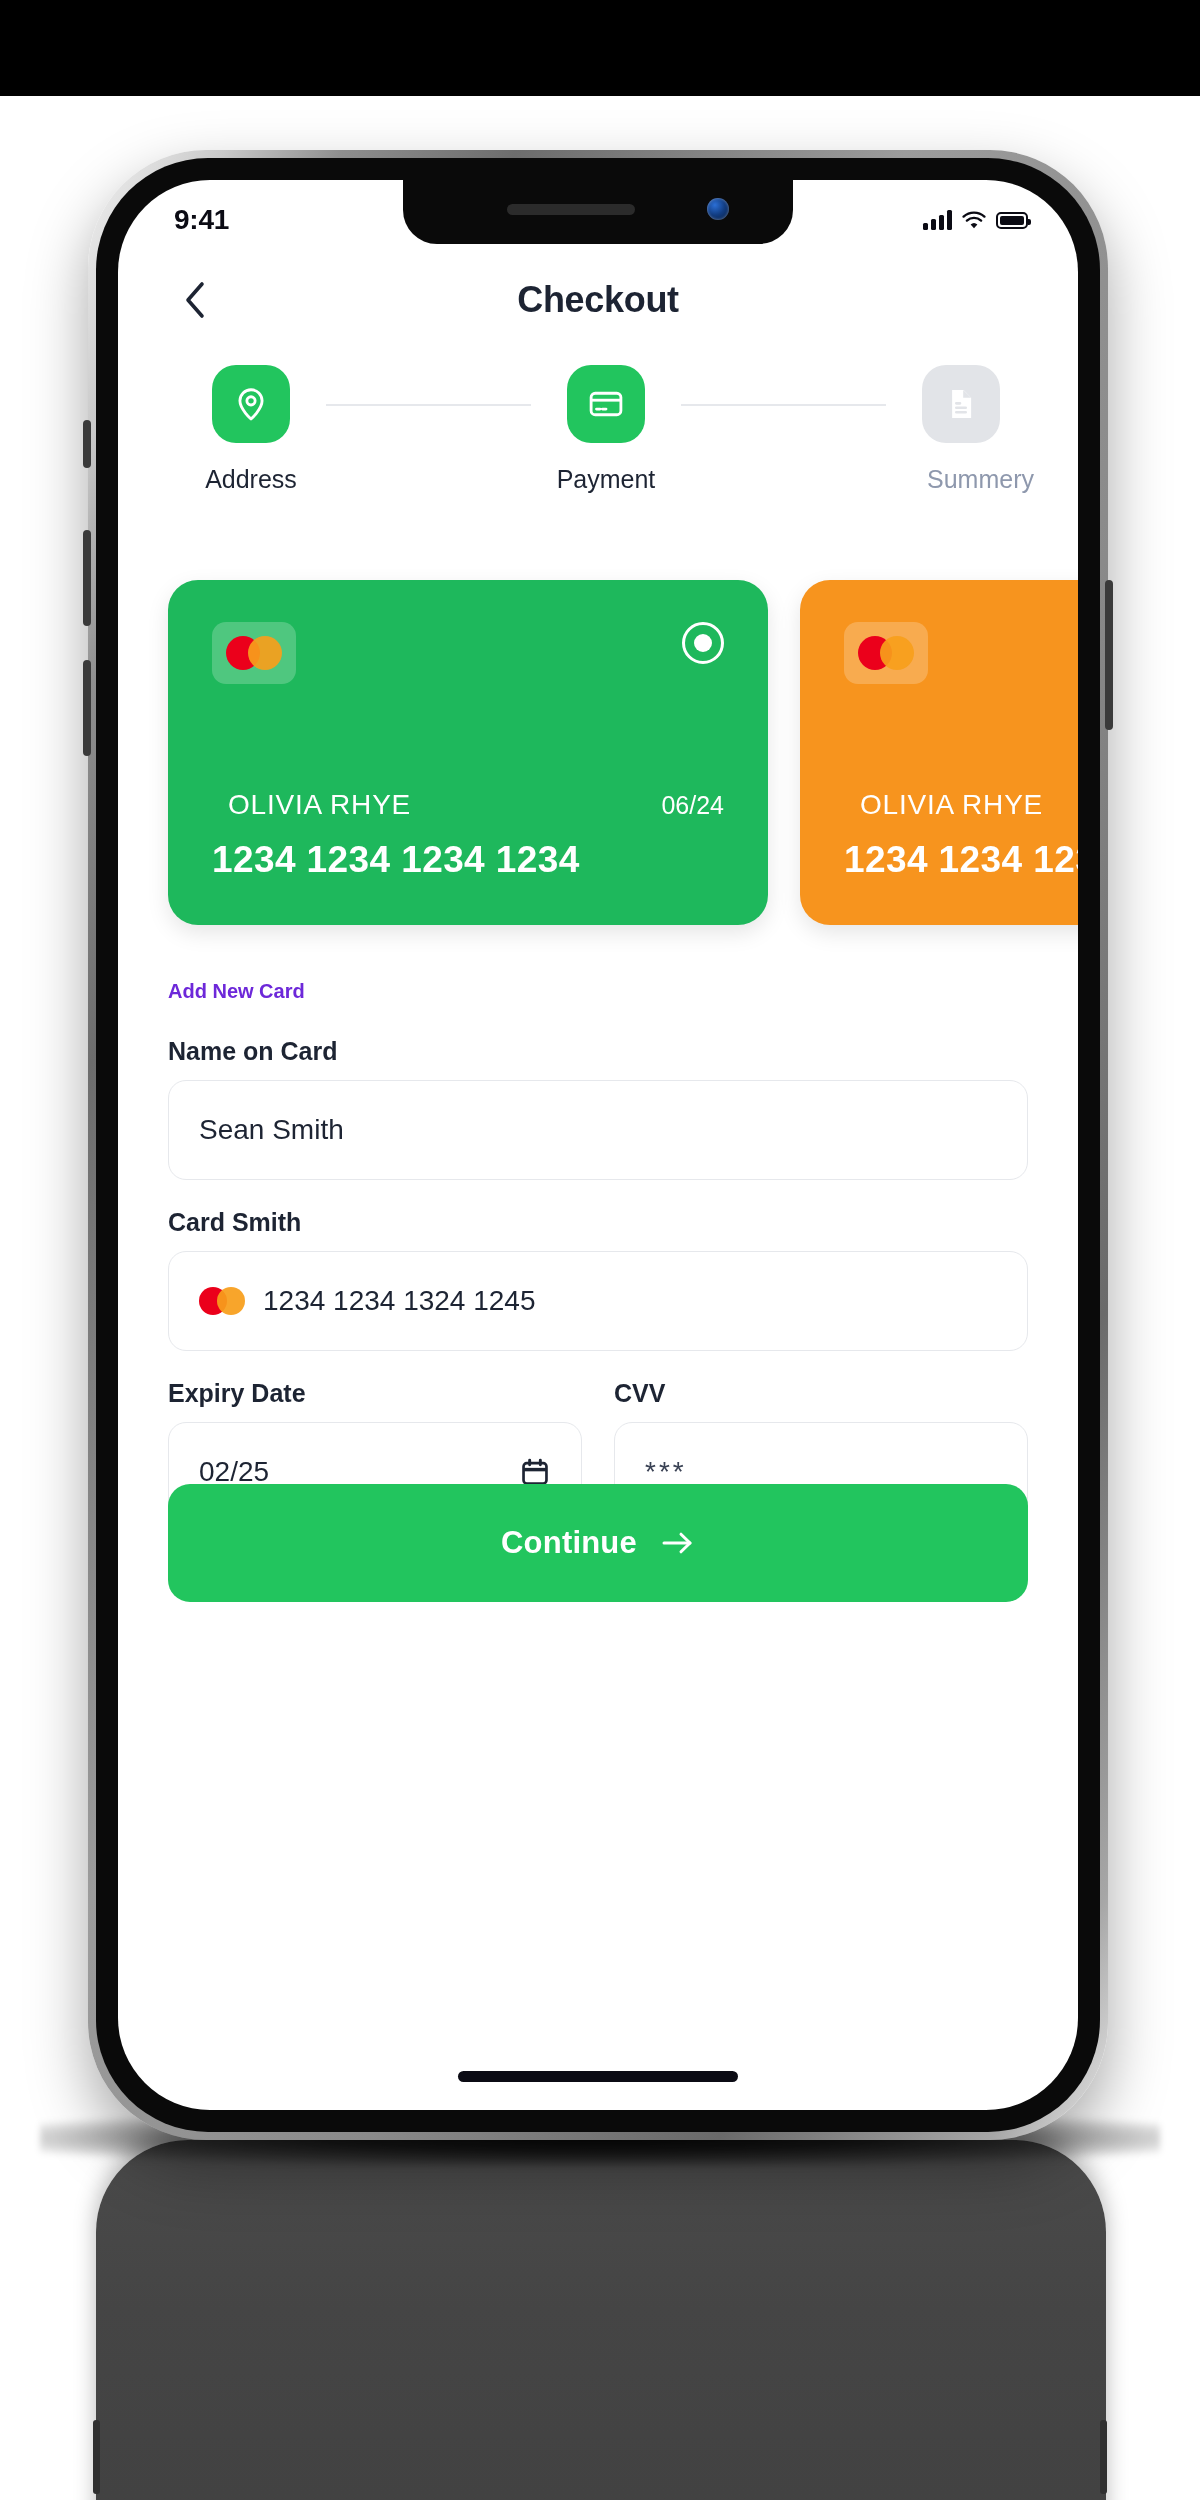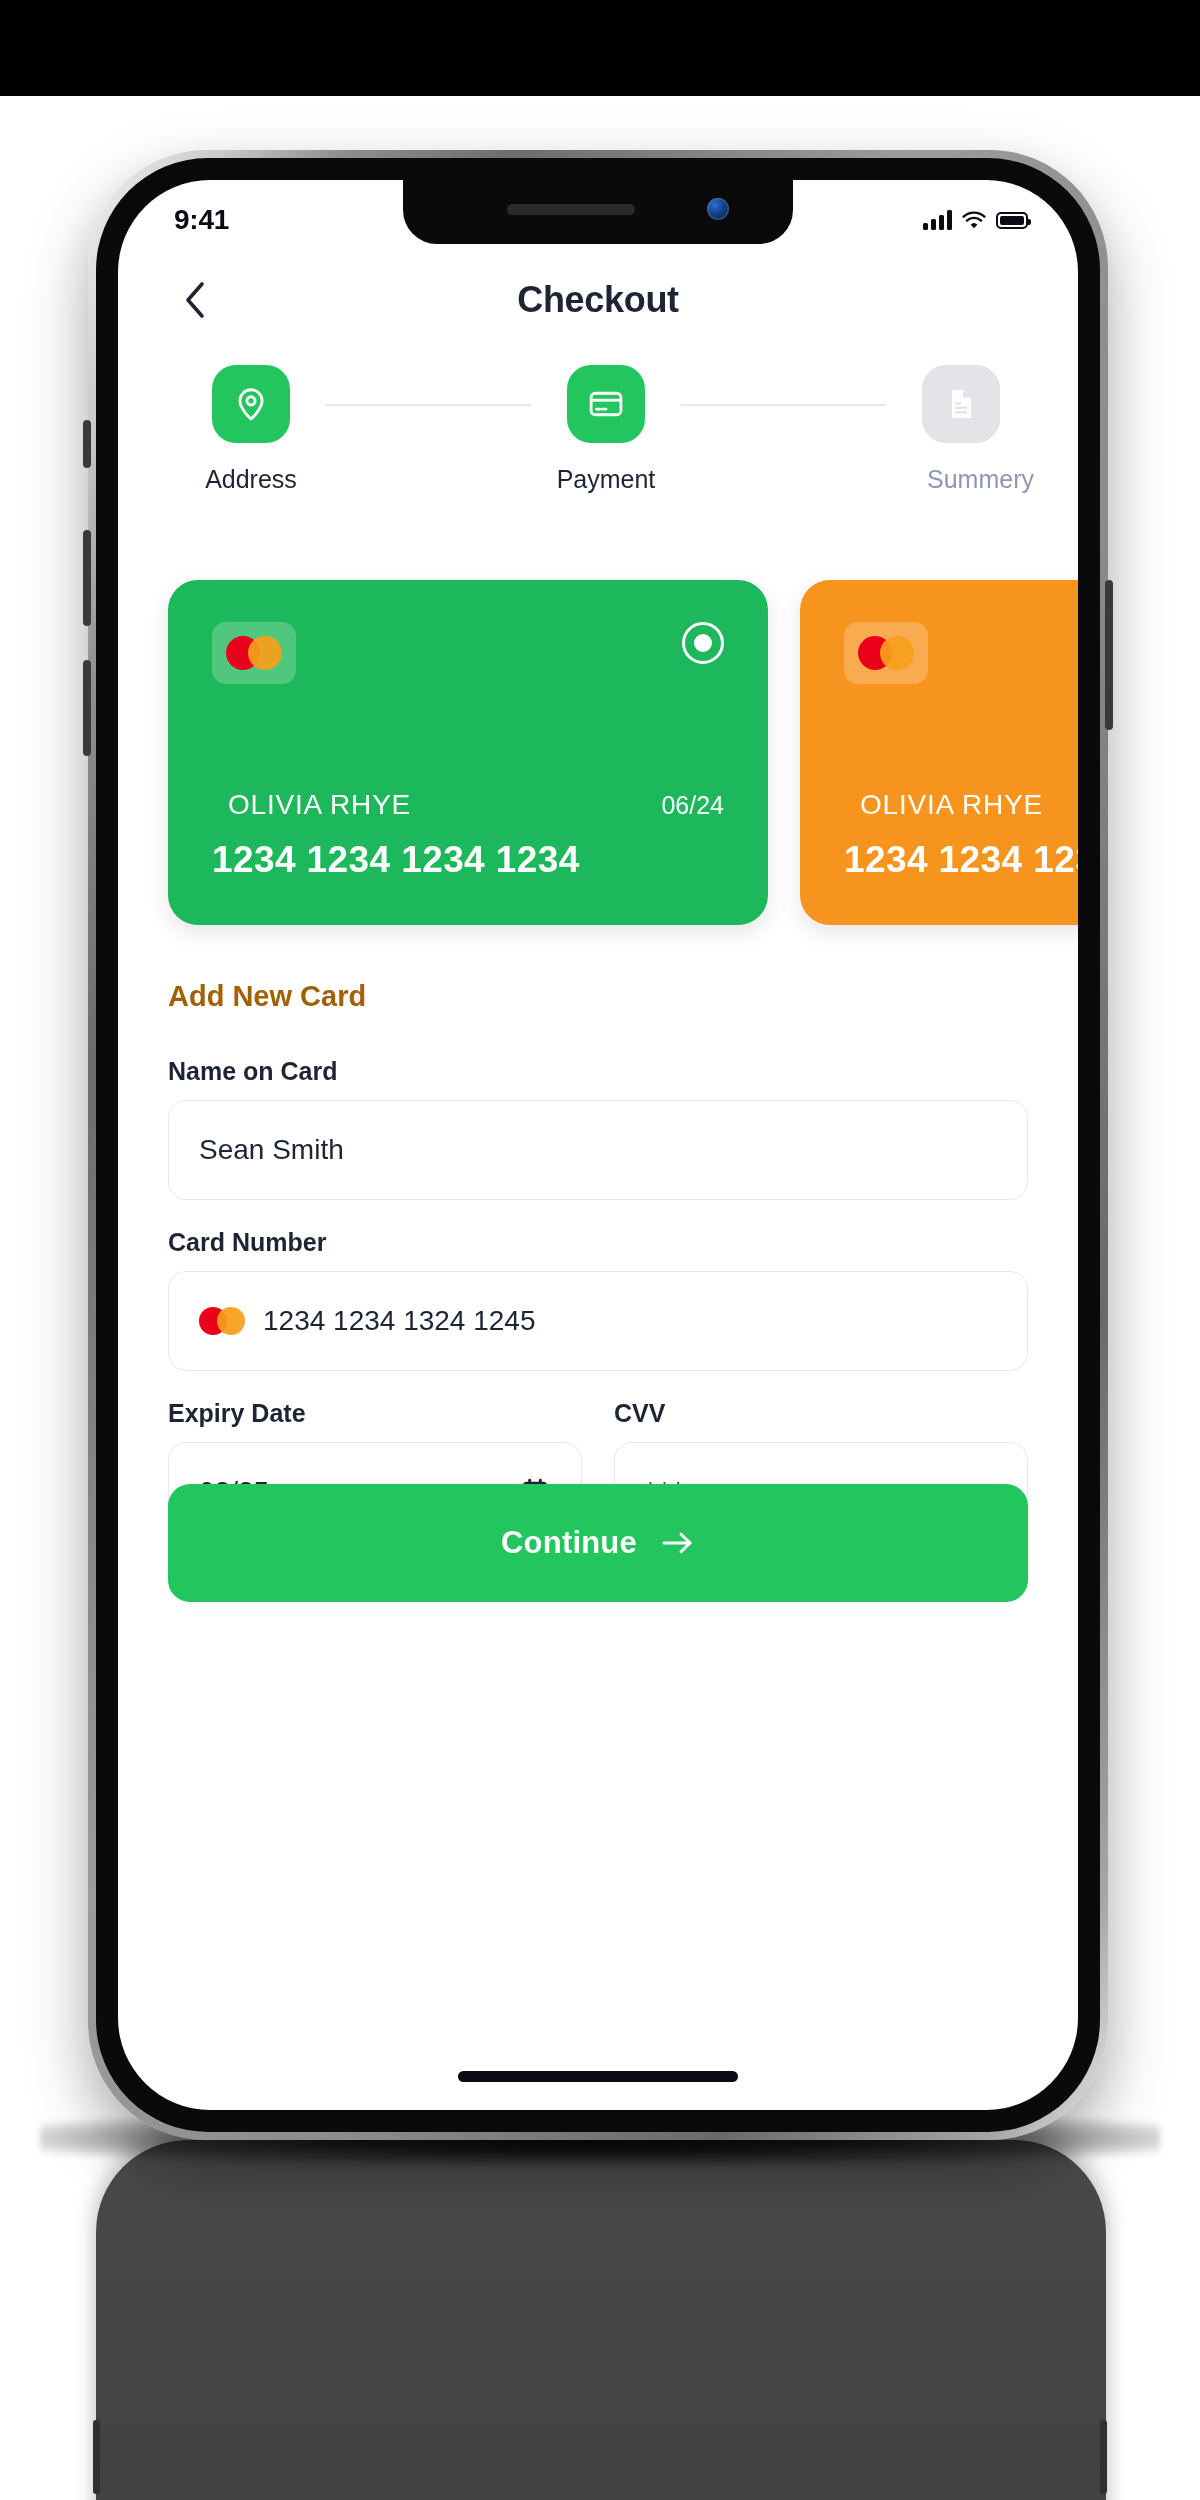--- a/index.html
+++ b/index.html
@@ -364,24 +364,24 @@
     letter-spacing: 0.4px;
   }
 
   
   .form-area {
     position: absolute;
     left: 50px; top: 800px;
     width: 860px;
   }
   .section-title {
-    font-size: 29px;
+    font-size: 20px;
     font-weight: 700;
-    color: #a16207;
-    margin-bottom: 44px;
+    color: #6d28d9;
+    margin-bottom: 34px;
   }
   .field { margin-bottom: 28px; }
   .field-label {
     font-size: 25px;
     font-weight: 700;
     color: #1d2433;
     margin-bottom: 14px;
   }
   .input-box {
     height: 100px;
@@ -597,21 +597,21 @@
       <div class="section-title">Add New Card</div>
 
       <div class="field">
         <div class="field-label">Name on Card</div>
         <div class="input-box">
           <div class="input-value">Sean Smith</div>
         </div>
       </div>
 
       <div class="field">
-        <div class="field-label">Card Number</div>
+        <div class="field-label">Card Smith</div>
         <div class="input-box">
           <div class="mc-inline">
             <span class="c red"></span>
               <span class="c yel"></span>
           </div>
           <div class="input-value">1234 1234 1324 1245</div>
         </div>
       </div>
 
       <div class="field-row">

